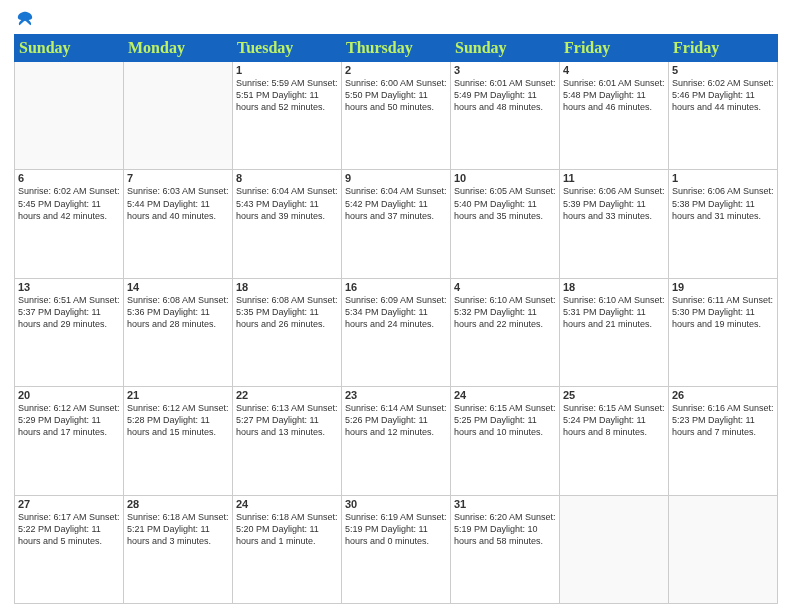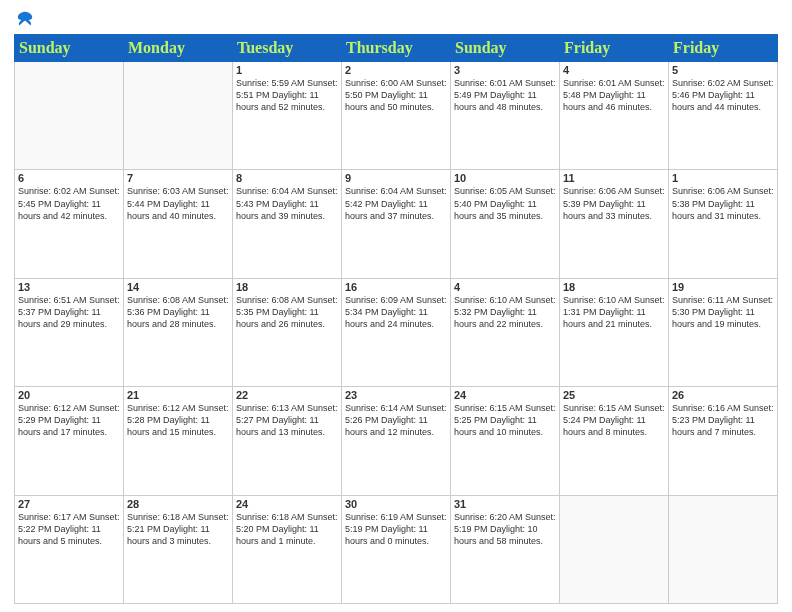--- a/index.html
+++ b/index.html
@@ -234,21 +234,21 @@
           </td>
           <td>
             <span class="cell-day">4</span>
             <div class="cell-info">Sunrise: 6:10 AM
 Sunset: 5:32 PM
 Daylight: 11 hours and 22 minutes.</div>
           </td>
           <td>
             <span class="cell-day">18</span>
             <div class="cell-info">Sunrise: 6:10 AM
-Sunset: 1:31 PM
+Sunset: 5:31 PM
 Daylight: 11 hours and 21 minutes.</div>
           </td>
           <td>
             <span class="cell-day">19</span>
             <div class="cell-info">Sunrise: 6:11 AM
 Sunset: 5:30 PM
 Daylight: 11 hours and 19 minutes.</div>
           </td>
         </tr>
         <tr>

